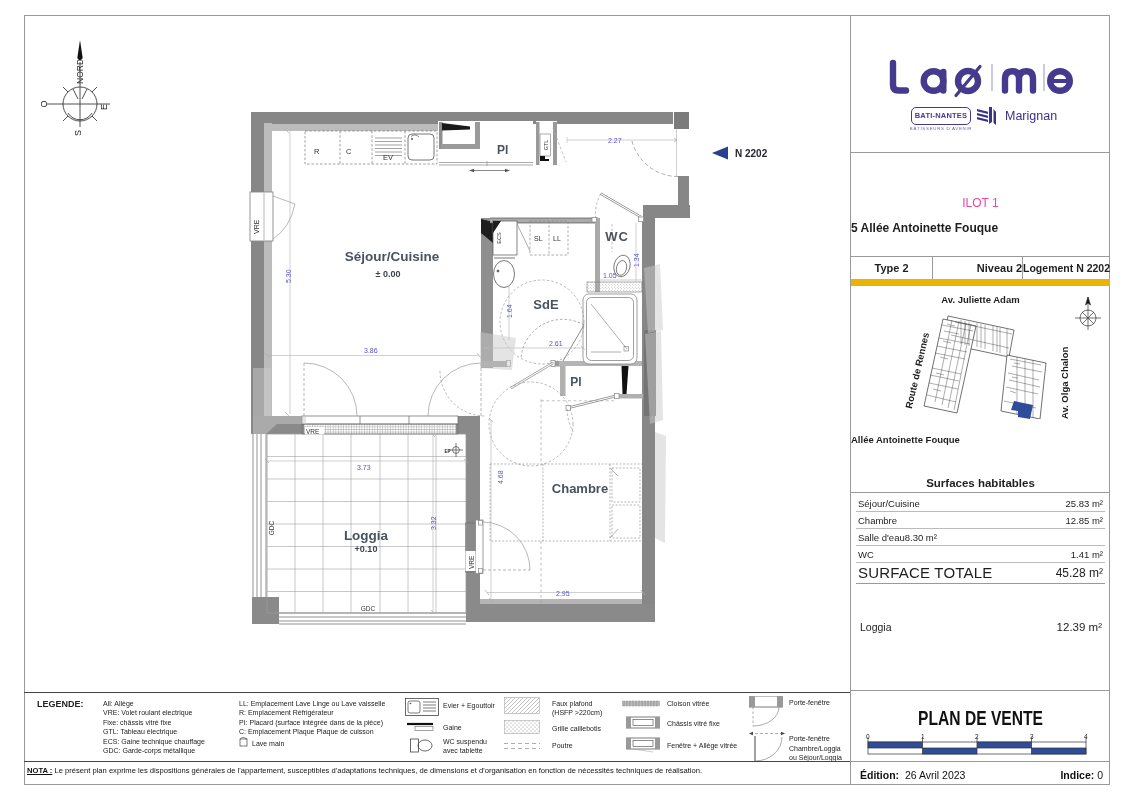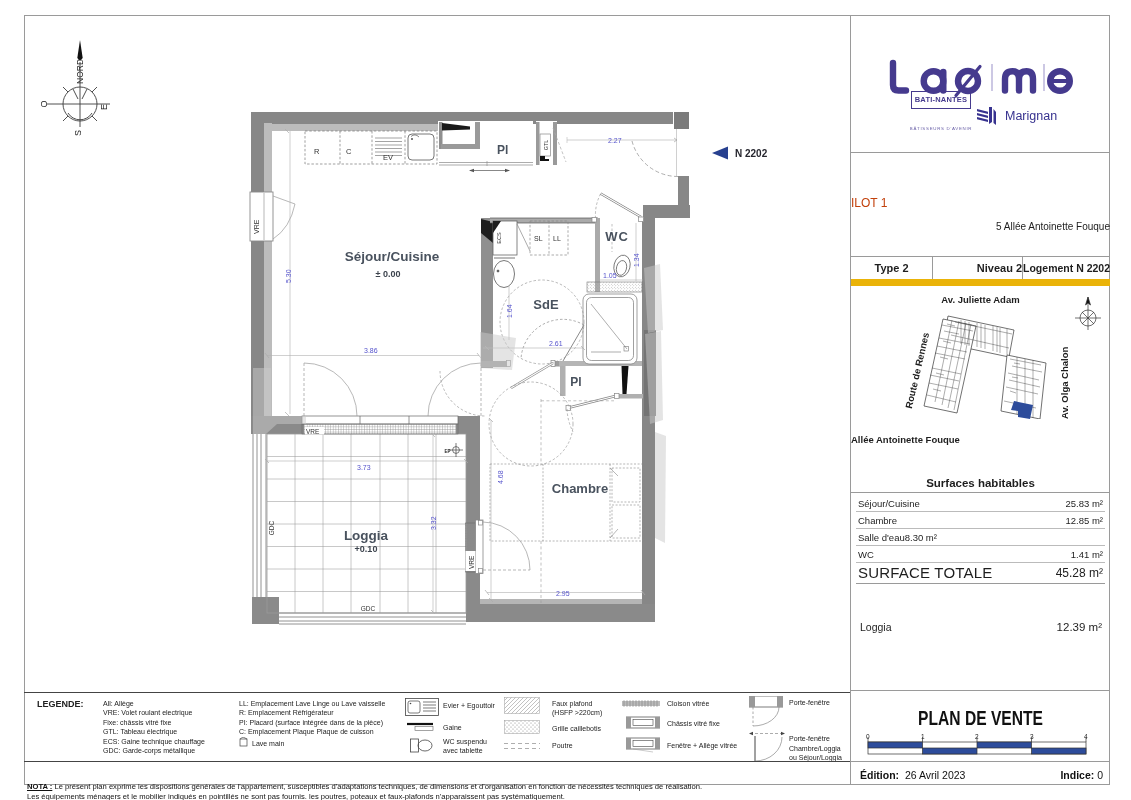--- a/index.html
+++ b/index.html
@@ -364,39 +364,39 @@
 <circle cx="117" cy="66" r="10"></circle>
 <path d="M129,51.5 L105,80.5" stroke-width="3.2"></path>
 <path d="M154,75.5 L154,64 Q154,56.2 161.5,56.2 Q168,56.2 168,64 L168,75.5 M168,64 Q168,56.2 175.5,56.2 Q182,56.2 182,64 L182,75.5"></path>
 <circle cx="209" cy="66" r="9.8"></circle>
 <path d="M199.5,66 L218.5,66" stroke-width="4"></path>
 </g>
 <line x1="141" y1="49" x2="141" y2="76" stroke="#b7b1d8" stroke-width="1.4"></line>
 <line x1="193" y1="49" x2="193" y2="76" stroke="#b7b1d8" stroke-width="1.4"></line>
 </svg>
 
-<div class="abs" style="left:60px;top:76px;width:58px;height:16px;border:1.3px solid #453a8e;border-radius:0;color:#453a8e;font-size:7.5px;font-weight:bold;text-align:center;line-height:16px;letter-spacing:0.2px">BATI-NANTES</div>
+<div class="abs" style="left:60px;top:92px;width:58px;height:16px;border:1.3px solid #453a8e;border-radius:5px;color:#453a8e;font-size:7.5px;font-weight:bold;text-align:center;line-height:16px;letter-spacing:0.2px">BATI-NANTES</div>
 <div class="abs" style="left:57px;top:111px;width:66px;color:#6a61a8;font-size:4.4px;letter-spacing:0.7px;text-align:center">BÂTISSEURS D'AVENIR</div>
 
 <svg class="abs" style="left:126px;top:91px" width="26" height="22" viewBox="0 0 26 22">
 <g fill="#37328f">
 <rect x="0" y="3" width="11" height="2.2" transform="skewY(14)"></rect>
 <rect x="0" y="7" width="11" height="2.2" transform="skewY(14)"></rect>
 <rect x="0" y="11" width="11" height="2.2" transform="skewY(14)"></rect>
 <polygon points="12,1 15,1 15,16 12,18"></polygon>
 <polygon points="16.5,3 19,6 19,19 16.5,17"></polygon>
 </g>
 </svg>
 <div class="abs" style="left:154px;top:94px;color:#37328f;font-size:12.5px;font-weight:500">Marignan</div>
 
 <div class="abs" style="left:0;top:137px;width:259px;border-top:1px solid #9a9a9a"></div>
 
-<div class="abs" style="left:0;top:181px;width:259px;text-align:left;font-size:12px;color:#c2410c">ILOT 1</div>
-
-<div class="abs" style="left:0;top:206px;width:259px;text-align:right;font-size:10px;font-weight:normal;color:#1e1e1e">5 Allée Antoinette Fouque</div>
+<div class="abs" style="left:0;top:181px;width:259px;text-align:center;font-size:12px;color:#ec4899">ILOT 1</div>
+
+<div class="abs" style="left:0;top:206px;width:259px;text-align:left;font-size:12px;font-weight:bold;color:#1e1e1e">5 Allée Antoinette Fouque</div>
 
 <div class="abs" style="left:0;top:241px;width:259px;height:22px;border-top:1px solid #9a9a9a;border-bottom:7px solid #eab308;display:flex;font-weight:bold;font-size:11px;color:#1e1e1e">
 <div style="width:83px;border-right:1px solid #9a9a9a;text-align:center;line-height:22px">Type 2</div>
 <div style="width:91px;border-right:1px solid #9a9a9a;text-align:right;line-height:22px">Niveau 2</div>
 <div style="flex:1;text-align:right;line-height:22px;font-size:10.5px;white-space:nowrap">Logement N 2202</div>
 </div>
 
 <div class="abs" style="left:0;top:279px;width:259px;text-align:center;font-size:9.5px;font-weight:bold;color:#1e1e1e">Av. Juliette Adam</div>
 
 <div class="abs" style="left:52px;top:392px;font-size:9.5px;font-weight:bold;color:#1e1e1e;transform:rotate(-77deg);transform-origin:left top;white-space:nowrap">Route de Rennes</div>
@@ -595,15 +595,14 @@
         </pattern>
 <pattern id="dots2" width="4" height="4" patternUnits="userSpaceOnUse">
           <circle cx="1" cy="1" r="0.6" fill="#888"></circle>
           <circle cx="3" cy="3" r="0.6" fill="#888"></circle>
         </pattern>
 </defs>
     </svg>
 </div>
 
 <div class="abs" style="left:24px;top:761px;width:826px;height:23px;border-top:1px solid #444;font-size:7.6px;color:#111">
-<div style="margin:20px 0 0 3px"><span style="font-weight:bold;text-decoration:underline">NOTA :</span> Le présent plan exprime les dispositions générales de l'appartement, susceptibles d'adaptations techniques, de dimensions et d'organisation en fonction de nécessités techniques de réalisation.</div>
-<div style="margin:1px 0 0 3px">Les équipements ménagers et le mobilier indiqués en pointillés ne sont pas fournis. les poutres, poteaux et faux-plafonds n'apparaissent pas systématiquement.</div>
+<div style="margin:4px 0 0 3px"><span style="font-weight:bold;text-decoration:underline">NOTA :</span> Le présent plan exprime les dispositions générales de l'appartement, susceptibles d'adaptations techniques, de dimensions et d'organisation en fonction de nécessités techniques de réalisation.</div>
 </div>
 
 </body></html>

